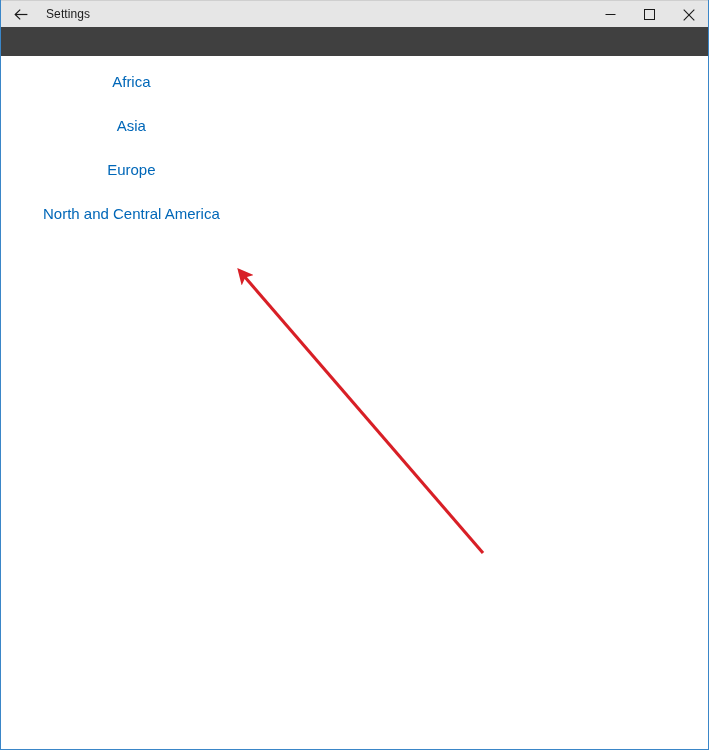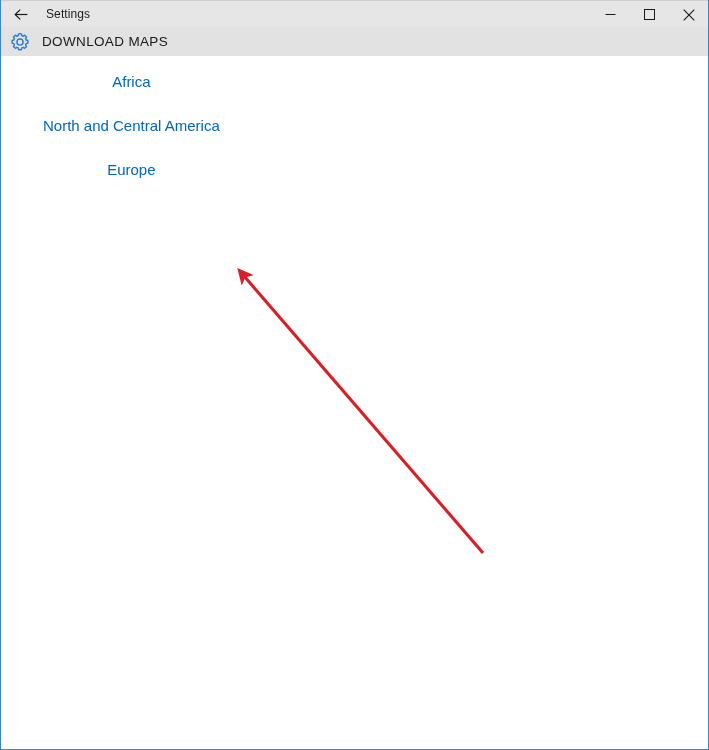--- a/index.html
+++ b/index.html
@@ -187,46 +187,34 @@
     <div id="close-button" class="caption-btn">
       <span>
         <svg width="12" height="12" viewBox="0 0 12 12">
           <line x1="0.7" y1="0.7" x2="11.3" y2="11.3" stroke="#1a1a1a" stroke-width="1.1"></line>
           <line x1="11.3" y1="0.7" x2="0.7" y2="11.3" stroke="#1a1a1a" stroke-width="1.1"></line>
         </svg>
       </span>
     </div>
   </div>
 
-  <div id="header-band">
-    <div id="settings-gear">
-      <svg width="22" height="22" viewBox="0 0 22 22">
-        <g fill="none" stroke="#2d7dd2" stroke-width="1.45" stroke-linejoin="round">
-          <path d="M11 2.7
-                   l1.35 0.2 0.45 1.75 1.35 0.56 1.5-0.98 1.9 1.9 -0.98 1.5 0.56 1.35 1.75 0.45
-                   0 2.7 -1.75 0.45 -0.56 1.35 0.98 1.5 -1.9 1.9 -1.5-0.98 -1.35 0.56 -0.45 1.75
-                   -2.7 0 -0.45-1.75 -1.35-0.56 -1.5 0.98 -1.9-1.9 0.98-1.5 -0.56-1.35 -1.75-0.45
-                   0-2.7 1.75-0.45 0.56-1.35 -0.98-1.5 1.9-1.9 1.5 0.98 1.35-0.56 0.45-1.75 Z"></path>
-          <circle cx="11" cy="11" r="3.1"></circle>
-        </g>
-      </svg>
-    </div>
-    <div id="page-title">DOWNLOAD MAPS</div>
-  </div>
 
   <div id="content">
     <ul id="region-list">
       <li>
         <a class="region-link" href="#">Africa</a>
       </li>
       <li>
+        <a class="region-link" href="#">Asia</a>
+      </li>
+      <li>
+        <a class="region-link" href="#">Europe</a>
+      </li>
+      <li>
         <a class="region-link" href="#">North and Central America</a>
-      </li>
-      <li>
-        <a class="region-link" href="#">Europe</a>
       </li>
     </ul>
   </div>
 
 </div>
 
 <svg id="annotation-layer" viewBox="0 0 709 750" width="709" height="750">
   <defs>
     <marker id="red-arrowhead" markerWidth="5.2" markerHeight="5.2" refX="3.9" refY="2.6" orient="auto" markerUnits="strokeWidth">
       <path d="M0,0 L5.2,2.6 L0,5.2 L1.25,2.6 Z" fill="#d81f26"></path>

